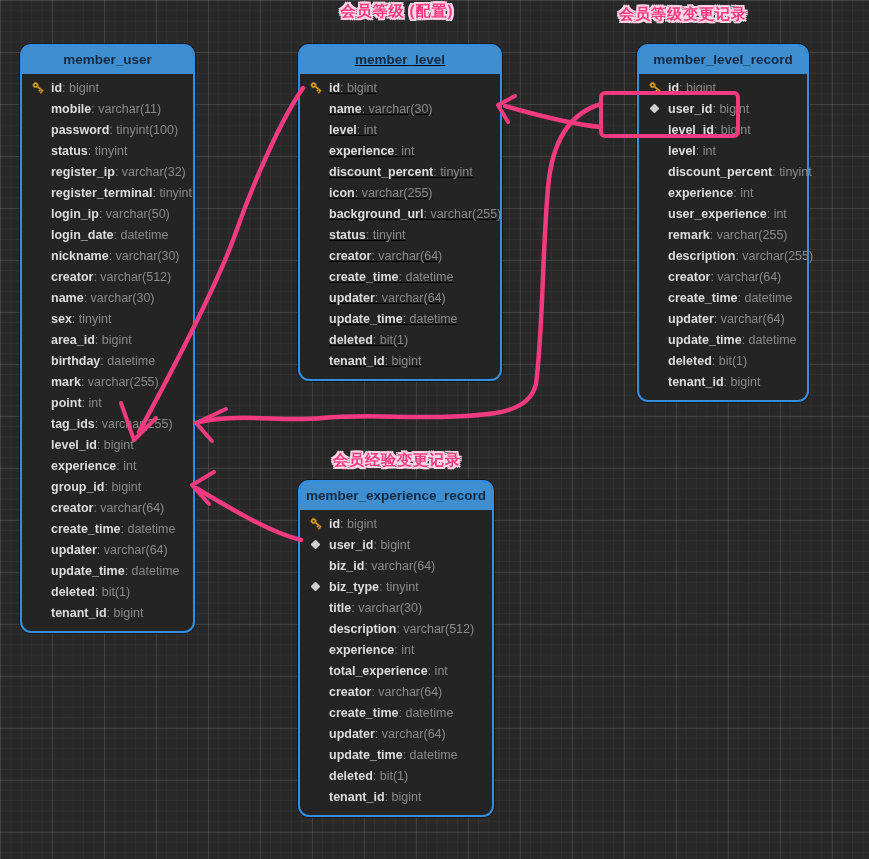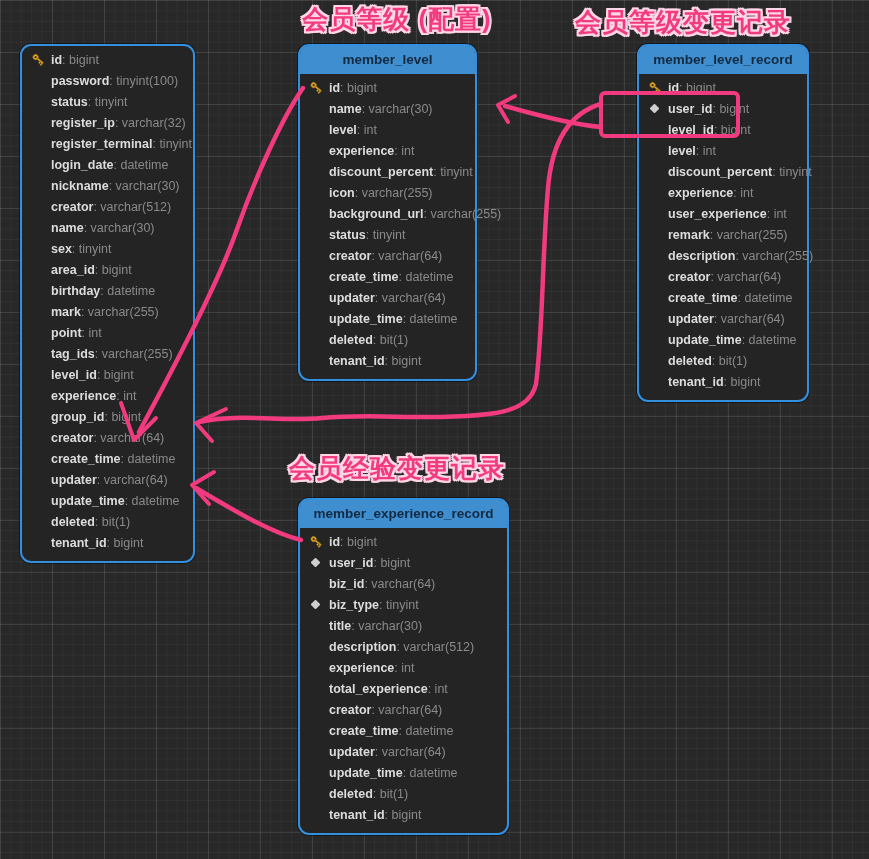--- a/index.html
+++ b/index.html
@@ -57,21 +57,21 @@
   .diamond{
     width:7px;height:7px;margin-left:3px;
     background:#cfcfcf;border-radius:1px;
     transform:rotate(45deg);
   }
   .field-name{font-size:12.5px;font-weight:bold;color:var(--name);}
   .field-type{font-size:12.5px;color:var(--type);}
   .annotation-label{
     position:absolute;z-index:5;
     transform:translateX(-50%);
-    font-size:26px;font-weight:bold;letter-spacing:1px;
+    font-size:15px;font-weight:bold;letter-spacing:1px;
     color:var(--pink);
     text-shadow:
       -2px -2px 0 var(--pink-halo), 2px -2px 0 var(--pink-halo),
       -2px  2px 0 var(--pink-halo), 2px  2px 0 var(--pink-halo),
       -2px  0   0 var(--pink-halo), 2px  0   0 var(--pink-halo),
        0   -2px 0 var(--pink-halo), 0    2px 0 var(--pink-halo);
     white-space:nowrap;
   }
   .ink-overlay{
     position:absolute;left:0;top:0;z-index:4;pointer-events:none;
@@ -80,58 +80,69 @@
     fill:none;stroke:var(--pink);
     stroke-linecap:round;stroke-linejoin:round;
   }
 </style>
 </head>
 <body>
 
 <div class="canvas">
 
   <div class="table-node" style="left: 20px; top: 44px; width: 175px;">
+    <div class="table-header">member_user</div>
     <div class="table-body">
         <div class="field-row">
           <span class="field-icon">
             <svg viewBox="0 0 16 16" width="15" height="15" aria-hidden="true">
               <g transform="rotate(40 8 8)" fill="#e7a727" stroke="#8a6a14" stroke-width="0.6">
                 <circle cx="4" cy="8" r="2.9"></circle>
                 <rect x="6.4" y="7.1" width="7.8" height="1.7" rx="0.5"></rect>
                 <rect x="10.2" y="8.4" width="1.5" height="2.4" rx="0.4"></rect>
                 <rect x="12.8" y="8.4" width="1.5" height="3" rx="0.4"></rect>
                 <circle cx="4" cy="8" r="1.15" fill="#242424" stroke="none"></circle>
               </g>
             </svg>
           </span>
           <span class="field-name">id</span>
           <span class="field-type">: bigint</span>
         </div>
         <div class="field-row">
           <span class="field-icon"></span>
+          <span class="field-name">mobile</span>
+          <span class="field-type">: varchar(11)</span>
+        </div>
+        <div class="field-row">
+          <span class="field-icon"></span>
           <span class="field-name">password</span>
           <span class="field-type">: tinyint(100)</span>
         </div>
         <div class="field-row">
           <span class="field-icon"></span>
           <span class="field-name">status</span>
           <span class="field-type">: tinyint</span>
         </div>
         <div class="field-row">
           <span class="field-icon"></span>
           <span class="field-name">register_ip</span>
           <span class="field-type">: varchar(32)</span>
         </div>
         <div class="field-row">
           <span class="field-icon"></span>
           <span class="field-name">register_terminal</span>
           <span class="field-type">: tinyint</span>
         </div>
         <div class="field-row">
           <span class="field-icon"></span>
+          <span class="field-name">login_ip</span>
+          <span class="field-type">: varchar(50)</span>
+        </div>
+        <div class="field-row">
+          <span class="field-icon"></span>
           <span class="field-name">login_date</span>
           <span class="field-type">: datetime</span>
         </div>
         <div class="field-row">
           <span class="field-icon"></span>
           <span class="field-name">nickname</span>
           <span class="field-type">: varchar(30)</span>
         </div>
         <div class="field-row">
           <span class="field-icon"></span>
@@ -213,21 +224,21 @@
           <span class="field-name">deleted</span>
           <span class="field-type">: bit(1)</span>
         </div>
         <div class="field-row">
           <span class="field-icon"></span>
           <span class="field-name">tenant_id</span>
           <span class="field-type">: bigint</span>
         </div>
       </div>
   </div>
-  <div class="table-node" style="left: 298px; top: 44px; width: 179px;">
+  <div class="table-node" style="left: 298px; top: 44px; width: 204px; text-decoration: underline;">
     <div class="table-header">member_level</div>
     <div class="table-body">
         <div class="field-row">
           <span class="field-icon">
             <svg viewBox="0 0 16 16" width="15" height="15" aria-hidden="true">
               <g transform="rotate(40 8 8)" fill="#e7a727" stroke="#8a6a14" stroke-width="0.6">
                 <circle cx="4" cy="8" r="2.9"></circle>
                 <rect x="6.4" y="7.1" width="7.8" height="1.7" rx="0.5"></rect>
                 <rect x="10.2" y="8.4" width="1.5" height="2.4" rx="0.4"></rect>
                 <rect x="12.8" y="8.4" width="1.5" height="3" rx="0.4"></rect>
@@ -390,21 +401,21 @@
           <span class="field-name">deleted</span>
           <span class="field-type">: bit(1)</span>
         </div>
         <div class="field-row">
           <span class="field-icon"></span>
           <span class="field-name">tenant_id</span>
           <span class="field-type">: bigint</span>
         </div>
       </div>
   </div>
-  <div class="table-node" style="left: 298px; top: 498px; width: 211px;">
+  <div class="table-node" style="left: 298px; top: 480px; width: 196px;">
     <div class="table-header">member_experience_record</div>
     <div class="table-body">
         <div class="field-row">
           <span class="field-icon">
             <svg viewBox="0 0 16 16" width="15" height="15" aria-hidden="true">
               <g transform="rotate(40 8 8)" fill="#e7a727" stroke="#8a6a14" stroke-width="0.6">
                 <circle cx="4" cy="8" r="2.9"></circle>
                 <rect x="6.4" y="7.1" width="7.8" height="1.7" rx="0.5"></rect>
                 <rect x="10.2" y="8.4" width="1.5" height="2.4" rx="0.4"></rect>
                 <rect x="12.8" y="8.4" width="1.5" height="3" rx="0.4"></rect>

